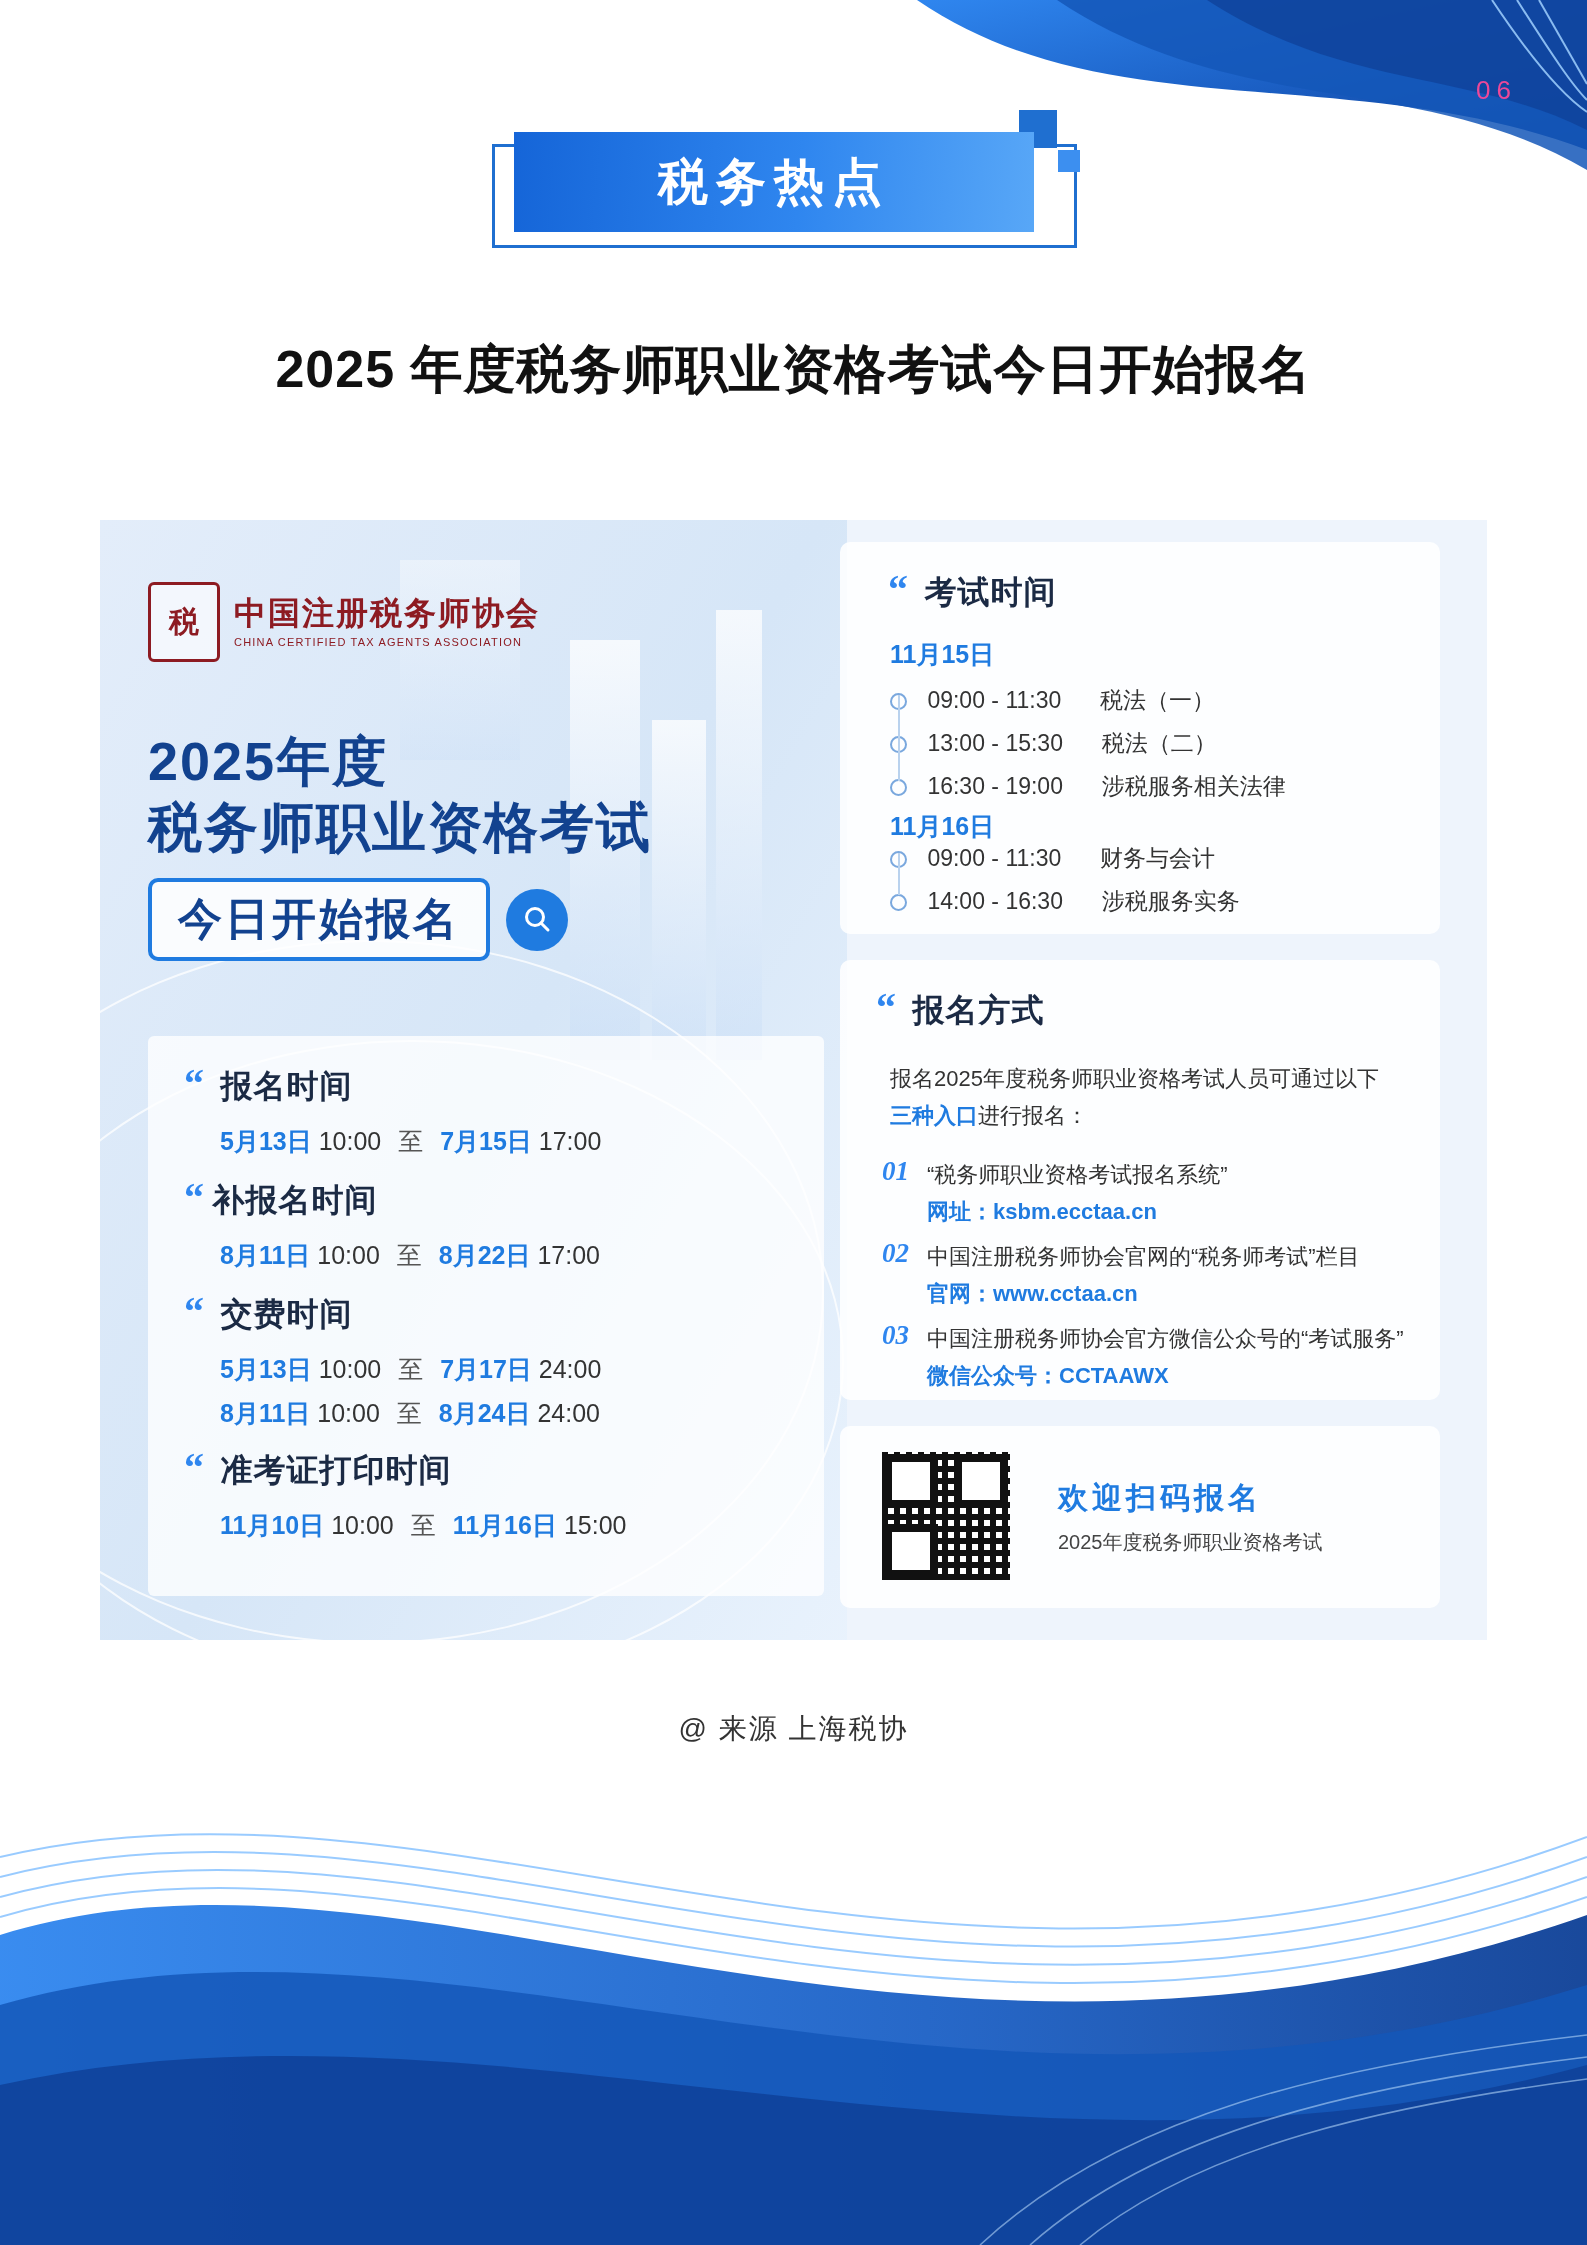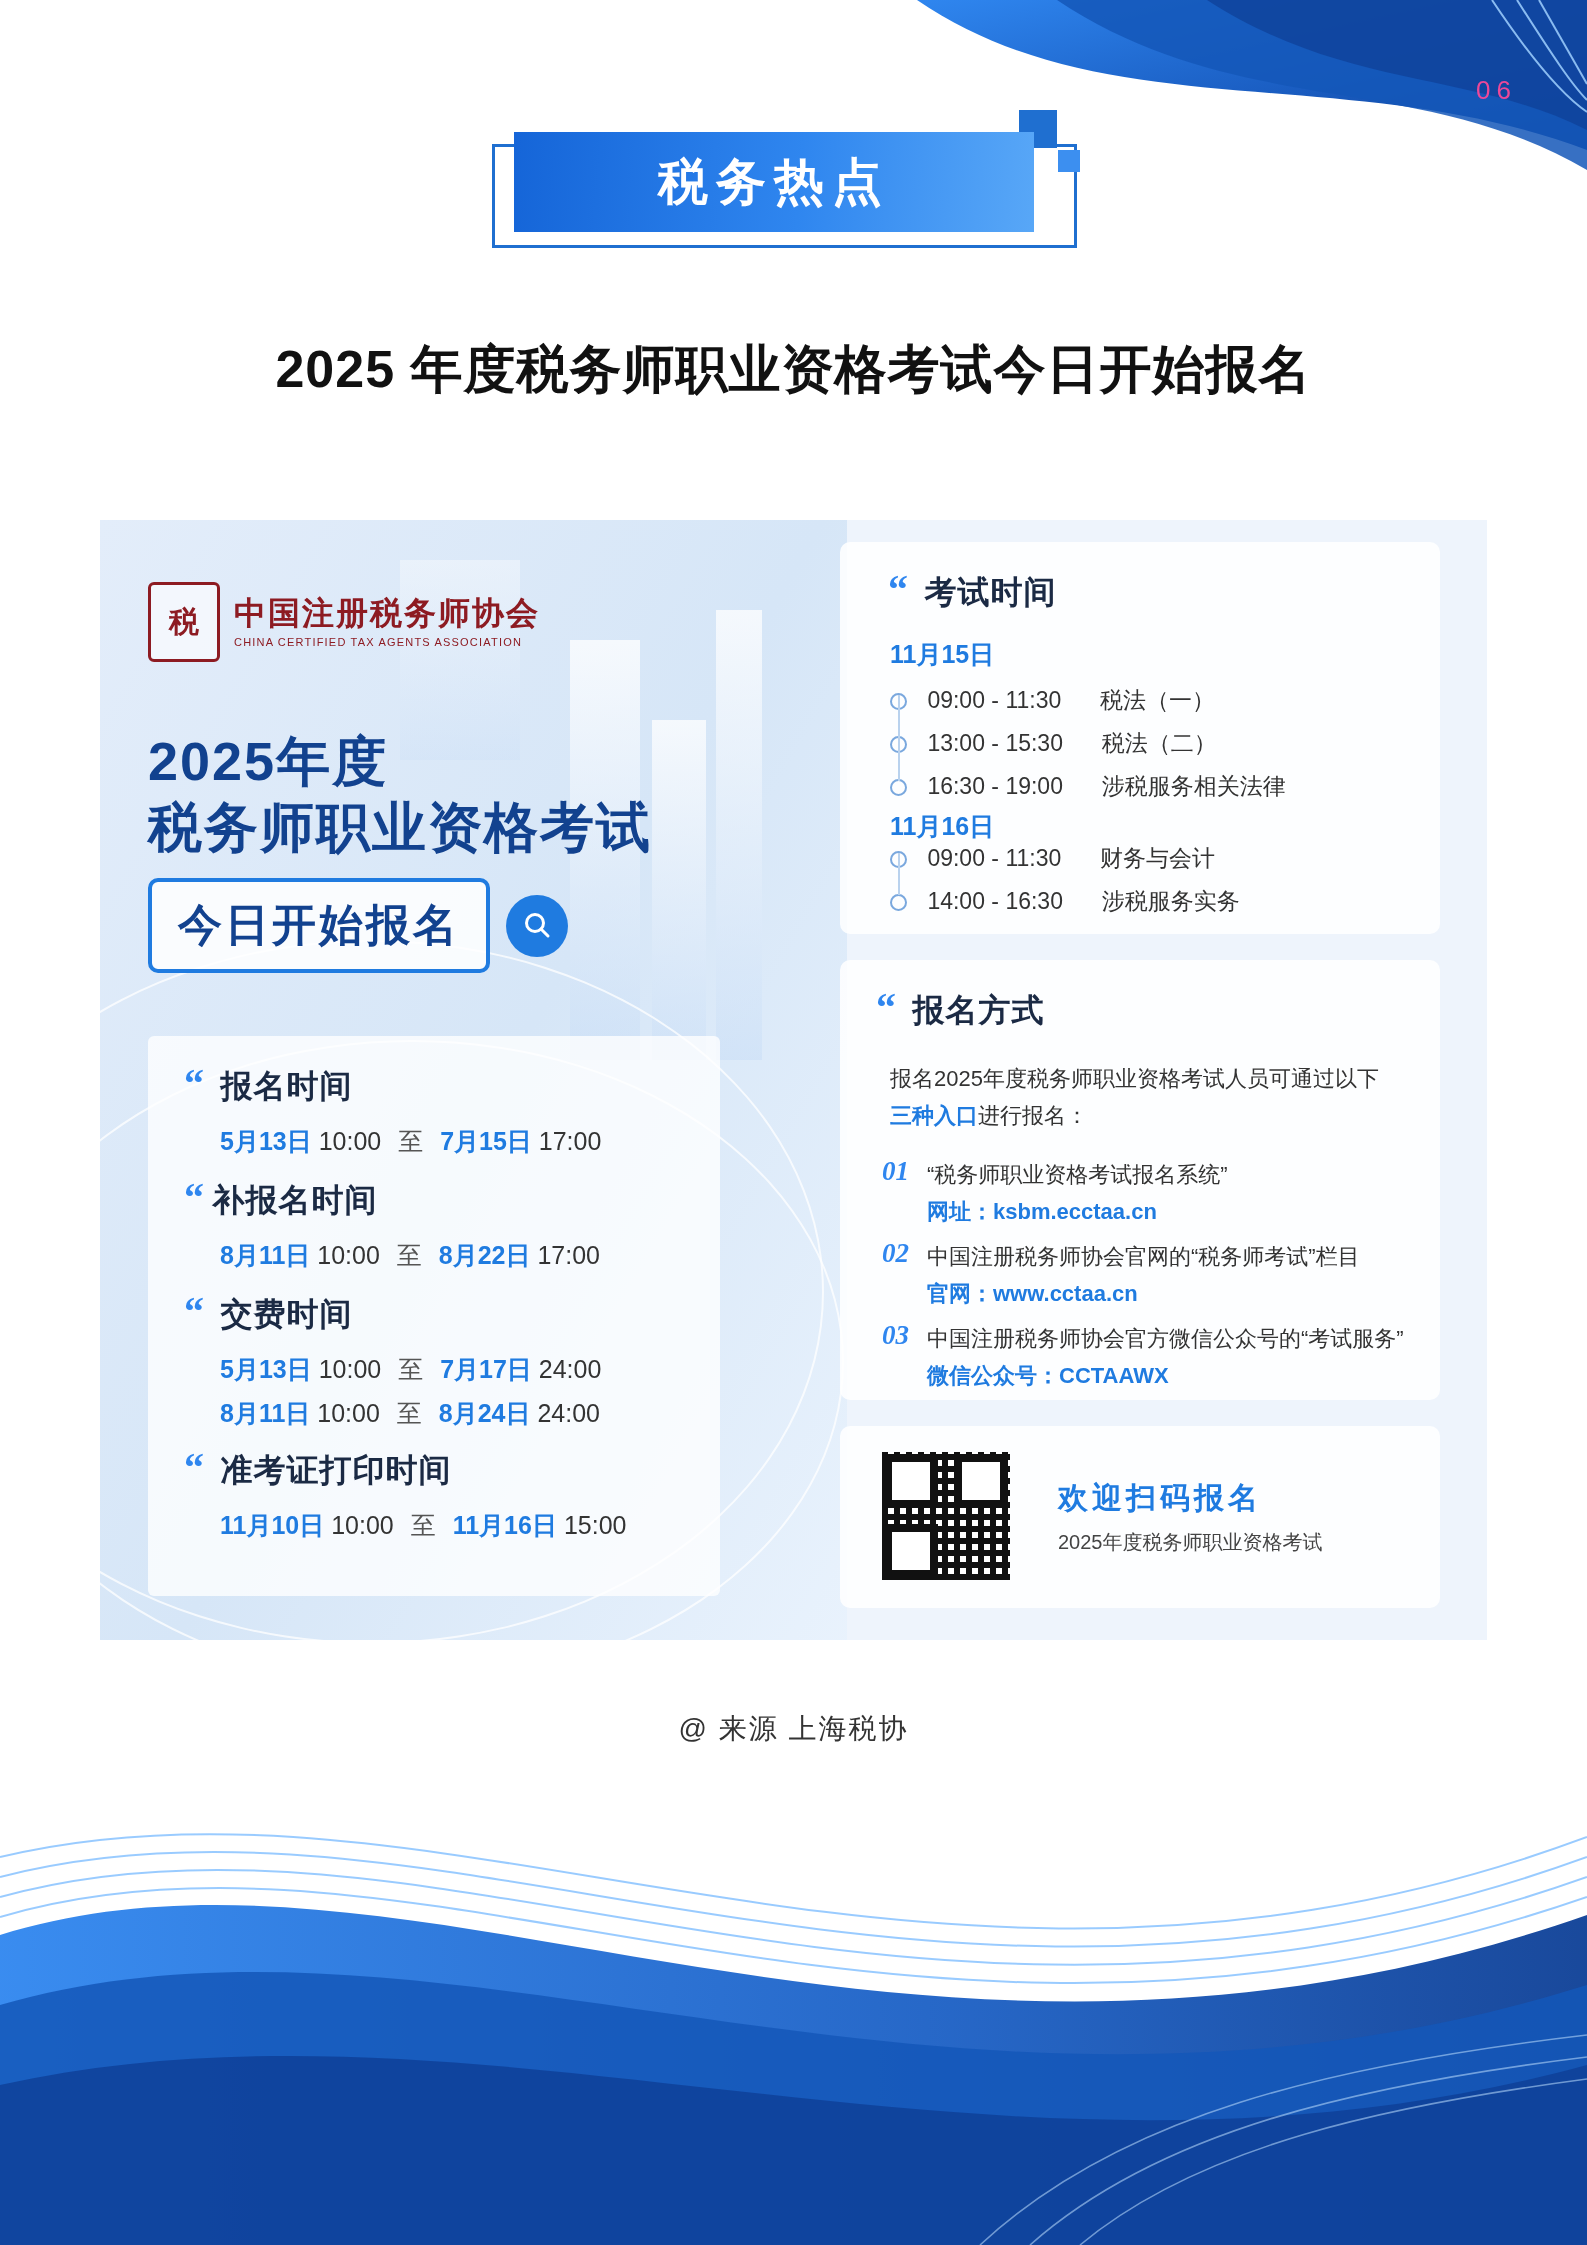--- a/index.html
+++ b/index.html
@@ -57,30 +57,30 @@
   }
   .assoc-cn{font-size:32px;font-weight:bold;color:#8d1b22;letter-spacing:2px;line-height:1.1;}
   .assoc-en{font-size:11px;color:#8d1b22;letter-spacing:1.2px;margin-top:5px;}
   .poster-h1{position:absolute;left:48px;top:206px;font-size:54px;font-weight:bold;color:#12428f;letter-spacing:2px;}
   .poster-h2{position:absolute;left:48px;top:272px;font-size:54px;font-weight:bold;color:#12428f;letter-spacing:2px;}
   .cta{
     position:absolute;left:48px;top:358px;display:flex;align-items:center;gap:16px;
   }
   .cta-box{
     border:4px solid #1f7be0;border-radius:10px;background:rgba(255,255,255,.85);
-    padding:14px 26px;font-size:44px;font-weight:bold;color:#12428f;letter-spacing:3px;
+    padding:8px 26px;font-size:44px;font-weight:bold;color:#12428f;letter-spacing:3px;
   }
   .cta-circle{
     width:62px;height:62px;border-radius:50%;background:#1f7be0;
     display:flex;align-items:center;justify-content:center;
   }
   .cta-circle svg{display:block;}
   
   .left-card{
-    position:absolute;left:48px;top:516px;width:572px;height:560px;
+    position:absolute;left:48px;top:516px;width:676px;height:560px;
     background:rgba(255,255,255,.78);border-radius:6px;
   }
   .qblock{position:absolute;}
   .qmark{
     font-size:40px;color:#2f86ef;font-weight:bold;line-height:1;font-family:"Liberation Serif",serif;
   }
   .qtitle{font-size:32px;font-weight:bold;color:#1b2a44;letter-spacing:1px;}
   .qrow{font-size:25px;color:#333;line-height:1.6;white-space:nowrap;}
   .dt{color:#1f7be0;font-weight:bold;}
   .sep{color:#555;margin:0 10px;}

